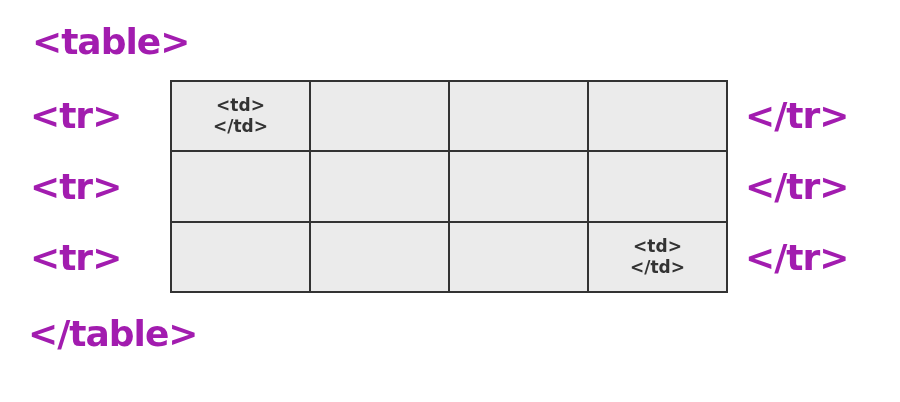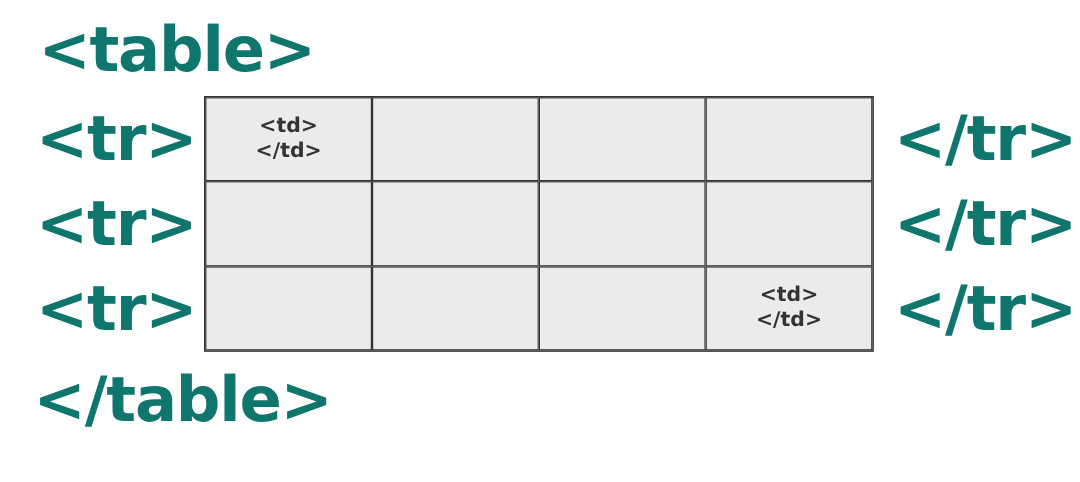--- a/index.html
+++ b/index.html
@@ -11,26 +11,26 @@
     position: relative;
     width: 900px;
     height: 402px;
     background: #ffffff;
     font-family: "DejaVu Sans", "Liberation Sans", sans-serif;
     color: #333333;
     overflow: hidden;
   }
   .tag-label {
     position: absolute;
-    font-size: 52px;
+    font-size: 36px;
     font-weight: bold;
     line-height: 46px;
     letter-spacing: -1px;
     white-space: nowrap;
-    color: #0f766e;
+    color: #a21caf;
   }
   .tag-table-open  { left: 32px;  top: 16px;  line-height: 52px; }
   .tag-table-close { left: 28px;  top: 308px; line-height: 52px; text-align: center; }
   .tag-tr-1 { left: 30px;  top: 93px;  }
   .tag-tr-2 { left: 30px;  top: 164px; }
   .tag-tr-3 { left: 30px;  top: 235px; }
   .tag-trc-1 { left: 745px; top: 93px;  }
   .tag-trc-2 { left: 745px; top: 164px; }
   .tag-trc-3 { left: 745px; top: 235px; }
   .grid {

